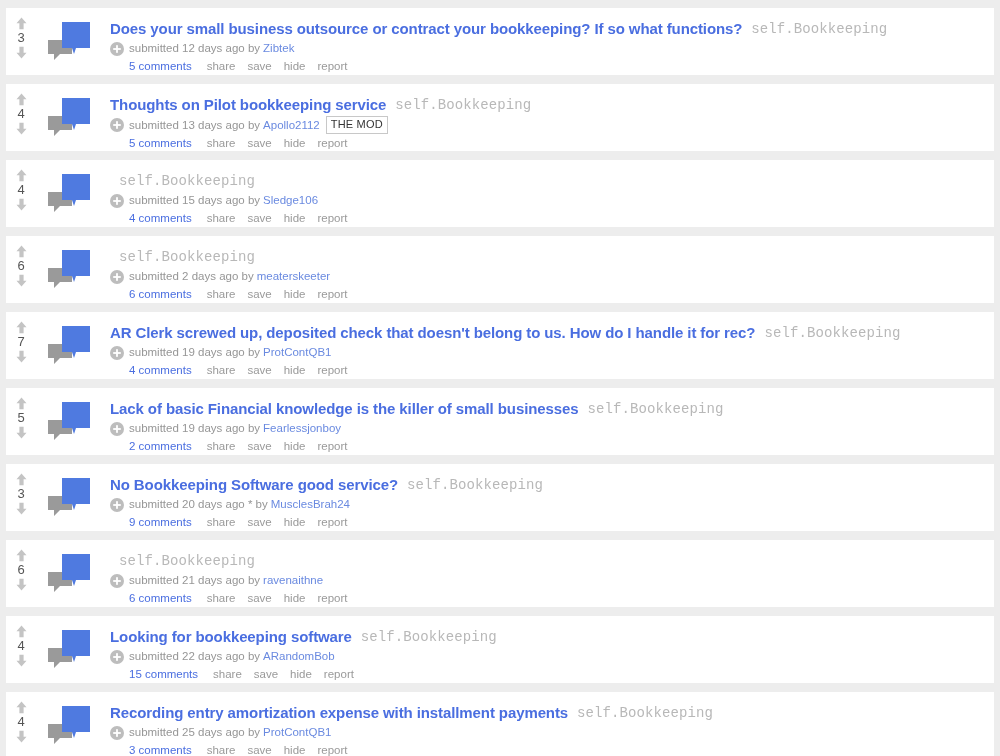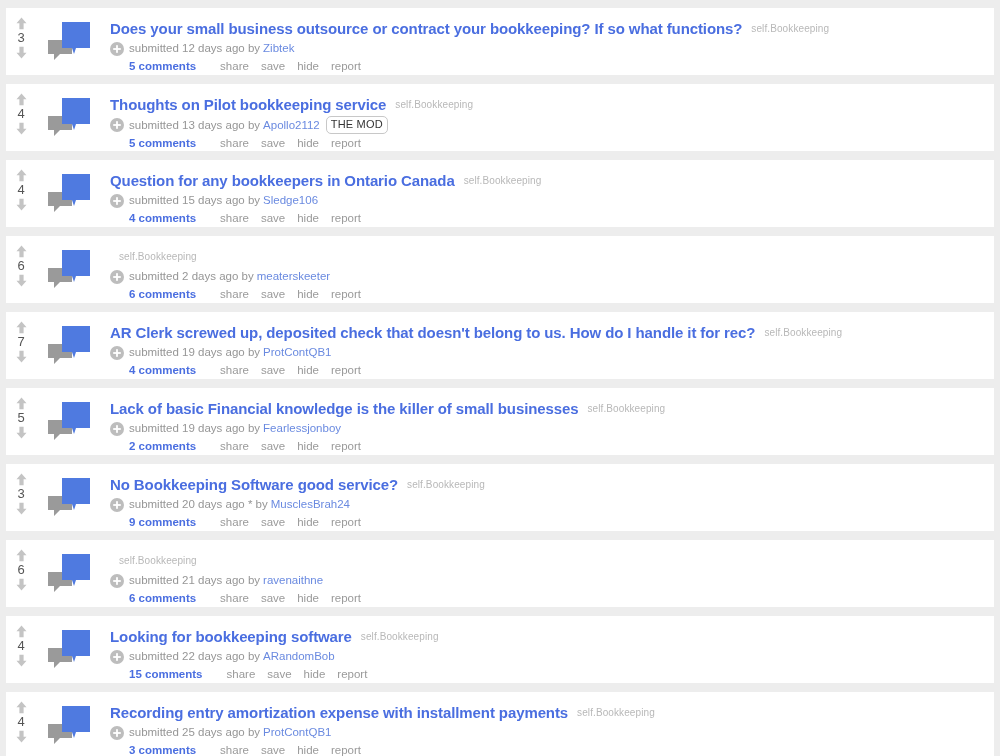--- a/index.html
+++ b/index.html
@@ -80,24 +80,25 @@
     line-height: 18px;
   }
   .title {
     font-size: 15px;
     font-weight: bold;
     color: #4a6ee0;
     text-decoration: none;
     letter-spacing: -0.1px;
   }
   .domain {
-    font-size: 10px;
+    font-size: 14px;
     color: #b8b8b8;
     margin-left: 9px;
     letter-spacing: 0.1px;
+    font-family: Liberation Mono, monospace;
   }
 
   .tagline {
     font-size: 11.5px;
     color: #969696;
     line-height: 17px;
     margin-top: 2px;
     display: flex;
     align-items: center;
     white-space: nowrap;
@@ -117,38 +118,38 @@
   }
   .submitted-text { color: #969696; }
   .modflair {
     border: 1px solid #c8c8c8;
     color: #333333;
     font-size: 11px;
     line-height: 13px;
     padding: 1px 4px 2px 4px;
     margin-left: 6px;
     background: #ffffff;
-    border-radius: 5px;
+    border-radius: 0;
     letter-spacing: 0.2px;
   }
 
   .buttons {
     font-size: 11.5px;
     line-height: 16px;
     margin-top: 1px;
     padding-left: 19px;
     white-space: nowrap;
     display: flex;
     align-items: baseline;
   }
   .comments {
     color: #4a6ee0;
-    font-weight: bold;
+    font-weight: normal;
     text-decoration: none;
-    margin-right: 24px;
+    margin-right: 15px;
   }
   .action {
     color: #9a9a9a;
     text-decoration: none;
     margin-right: 12px;
     font-weight: normal;
   }
   .action:last-child { margin-right: 0; }
 </style>
 </head>
@@ -273,21 +274,20 @@
 
     <div class="thumb">
       <svg width="54" height="48" viewBox="0 0 54 48">
         <path d="M6 22 H30 V36 H18 L12 42 V36 H6 Z" fill="#9a9a9a"></path>
         <path d="M20 4 H48 V30 H34 L32 36 L30 30 H20 Z" fill="#4f7ae0"></path>
       </svg>
     </div>
 
     <div class="entry">
       <div class="titleline">
-        <a class="title" href="#">Question for any bookkeepers in Ontario Canada</a>
         <span class="domain">self.Bookkeeping</span>
       </div>
       <div class="tagline">
         <span class="expand">
           <svg width="14" height="14" viewBox="0 0 14 14">
             <circle cx="7" cy="7" r="7" fill="#bdbdbd"></circle>
             <rect x="6.1" y="3.2" width="1.8" height="7.6" fill="#ffffff"></rect>
             <rect x="3.2" y="6.1" width="7.6" height="1.8" fill="#ffffff"></rect>
           </svg>
         </span>

